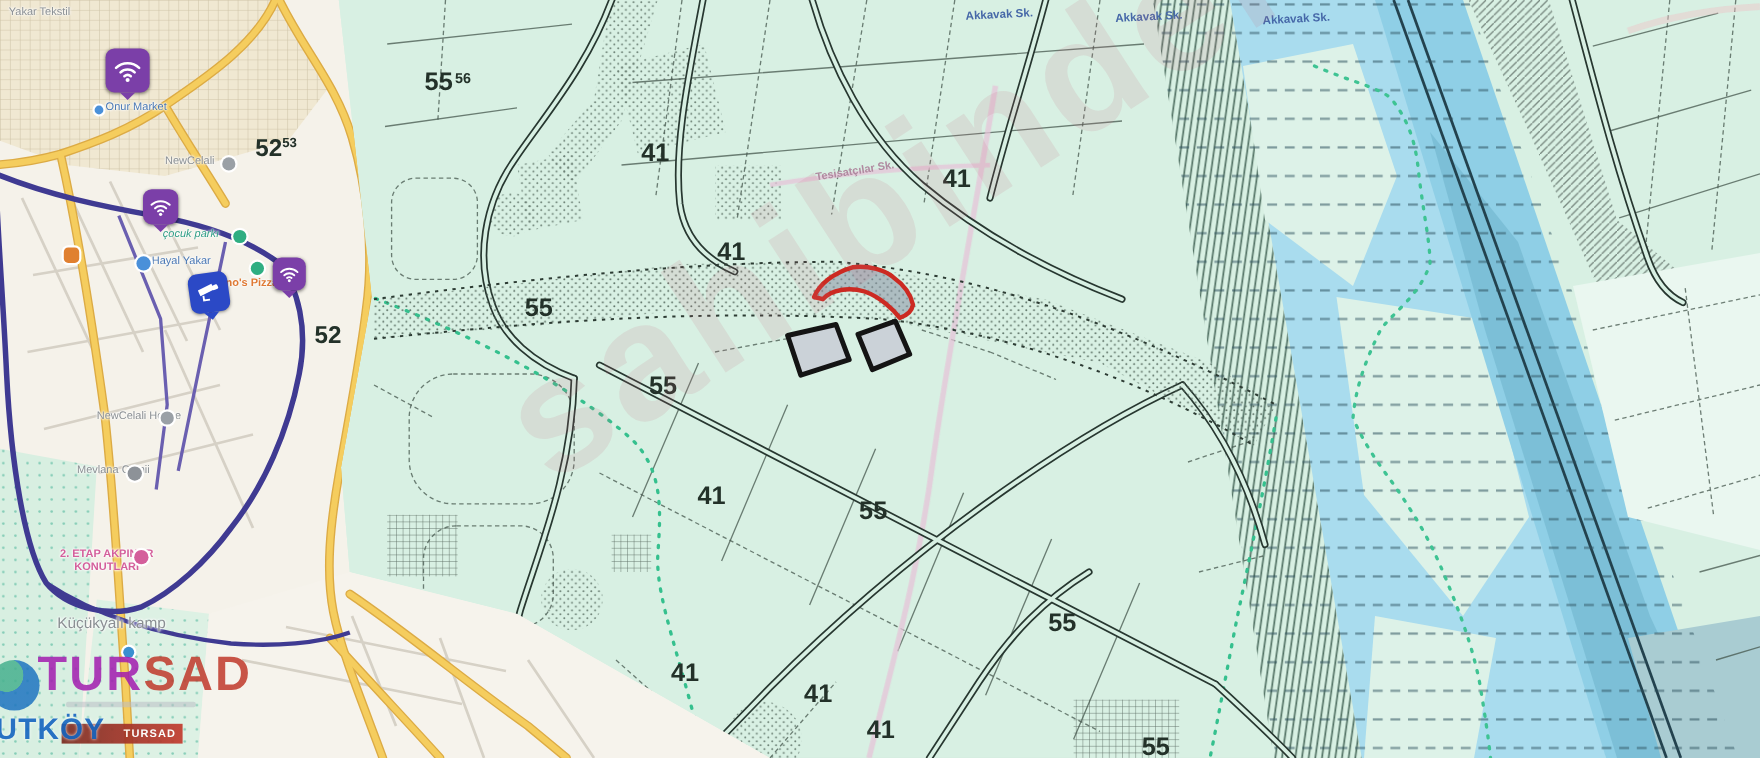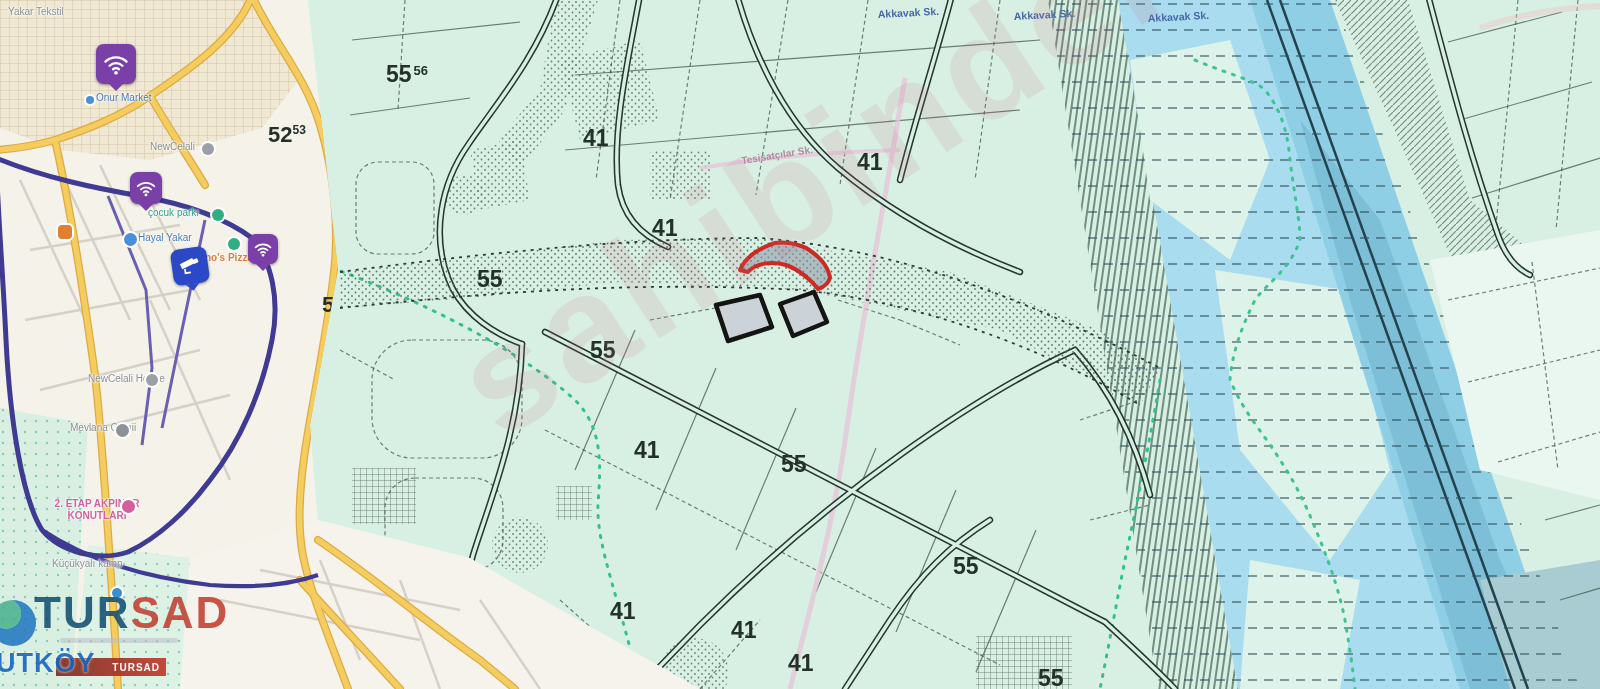--- a/index.html
+++ b/index.html
@@ -15,44 +15,44 @@
   .glbl{font:bold 23px "Liberation Sans",sans-serif;fill:#233129;}
   .glbl .sup{font-size:13px;}
   .stlbl{font:bold 10.5px "Liberation Sans",sans-serif;fill:#4668a8;}
   .pinklbl{font:bold 10px "Liberation Sans",sans-serif;fill:#b08aa0;}
   
   .street-overlay{position:absolute;left:0;top:0;width:700px;height:689px;z-index:2;
      clip-path:polygon(0 0,308px 0,338px 270px,310px 425px,318px 520px,470px 558px,700px 689px,0 689px);}
   .poi-label{position:absolute;font-size:10px;line-height:1.15;white-space:pre-line;
      text-shadow:0 0 2px #fff,0 0 2px #fff,0 0 3px #fff;color:#8a8f93;z-index:3;}
   .poi-blue{color:#4a78b4;}
-  .poi-teal{color:#2f9e86;}
+  .poi-teal{color:#2f9e86;font-style:italic;}
   .poi-orange{color:#df7a35;font-weight:bold;}
   .poi-pink{color:#d45f9b;font-weight:bold;text-align:center;}
   .poi-gray{color:#8a8f93;}
-  .glbl-html{position:absolute;font:bold 22px "Liberation Sans",sans-serif;color:#233129;z-index:3;margin-left:36px;}
+  .glbl-html{position:absolute;font:bold 22px "Liberation Sans",sans-serif;color:#233129;z-index:3;}
   .glbl-html sup{font-size:12px;}
   .dot{position:absolute;border-radius:50%;z-index:3;box-shadow:0 0 0 2px #fff;}
   .pin{position:absolute;z-index:4;border-radius:8px;display:flex;align-items:center;
        justify-content:center;box-shadow:0 1px 3px rgba(0,0,0,.45);}
   .pin::after{content:'';position:absolute;left:50%;bottom:-7px;transform:translateX(-50%);
        border:7px solid transparent;border-bottom:0;}
   .pin-wifi{background:#7b3fa8;}
   .pin-wifi::after{border-top-color:#7b3fa8;}
   .pin-cctv{background:#2b49c6;transform:rotate(-8deg);}
   .pin-cctv::after{border-top-color:#2b49c6;}
   
   .watermark{position:absolute;left:380px;top:80px;width:900px;z-index:5;pointer-events:none;
      transform:rotate(-33deg);transform-origin:50% 50%;
      font:bold 150px "Liberation Sans",sans-serif;letter-spacing:6px;
      color:rgba(197,106,125,.14);text-align:center;}
   .branding{position:absolute;left:0;top:560px;width:340px;height:129px;z-index:6;}
   .tursad-logo{position:absolute;left:34px;top:28px;font:bold 44px "Liberation Sans",sans-serif;
      letter-spacing:2px;opacity:.85;}
-  .tursad-logo .p1{color:#0c4a6e;text-align:center;}
+  .tursad-logo .p1{color:#a21caf;text-align:center;}
   .tursad-logo .p2{color:#c0392b;}
   .tursad-tagline{position:absolute;left:60px;top:78px;width:118px;height:5px;
      background:#b9bec4;opacity:.55;border-radius:2px;}
   .tursad-banner{position:absolute;left:56px;top:98px;width:110px;height:18px;
      background:linear-gradient(90deg,#7e2d22,#c23b2e);display:flex;align-items:center;
      justify-content:flex-end;padding-right:6px;box-sizing:border-box;
      font:bold 10px "Liberation Sans",sans-serif;color:#fff;letter-spacing:1px;opacity:.92;}
   .district-label{position:absolute;left:-4px;top:88px;font:bold 27px "Liberation Sans",sans-serif;
      color:#1565c0;letter-spacing:1px;text-shadow:0 0 3px #fff;opacity:.9;}
   .logo-mark{position:absolute;left:-10px;top:40px;width:46px;height:46px;border-radius:50%;
@@ -276,21 +276,21 @@
     <div class="poi-label poi-gray" style="left:8px;top:6px">Yakar Tekstil</div>
     <div class="poi-label poi-blue" style="left:96px;top:92px">Onur Market</div>
     <div class="poi-label poi-gray" style="left:150px;top:141px">NewCelali</div>
     <div class="poi-label poi-teal" style="left:148px;top:207px">çocuk parkı</div>
     <div class="poi-label poi-blue" style="left:138px;top:232px">Hayal Yakar</div>
     <div class="poi-label poi-orange" style="left:180px;top:252px">Domino's Pizza</div>
     <div class="poi-label poi-gray" style="left:88px;top:373px">NewCelali House</div>
     <div class="poi-label poi-gray" style="left:70px;top:422px">Mevlana Camii</div>
     <div class="poi-label poi-pink" style="left:42px;top:498px;width:110px">2. ETAP AKPINAR
 KONUTLARI</div>
-    <div class="poi-label poi-gray" style="left:52px;top:558px;font-size:10px">Küçükyalı kamp</div>
+    <div class="poi-label poi-gray" style="left:52px;top:558px;font-size:14px">Küçükyalı kamp</div>
 
     <div class="glbl-html" style="left:232px;top:122px">
       <span>52</span><sup>53</sup>
     </div>
     <div class="glbl-html" style="left:286px;top:292px">
       <span>52</span><sup></sup>
     </div>
 
     <div class="dot" style="left:86px;top:96px;width:8px;height:8px;background:#4a90d9"></div>
     <div class="dot" style="left:202px;top:143px;width:12px;height:12px;background:#9aa0a6"></div>

